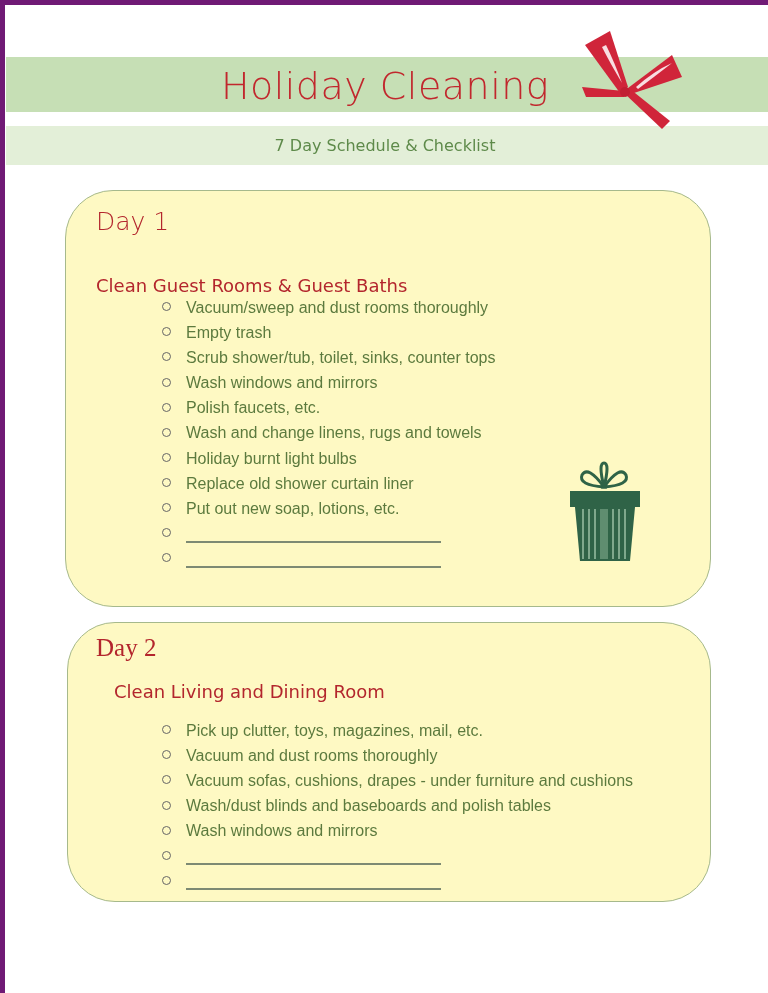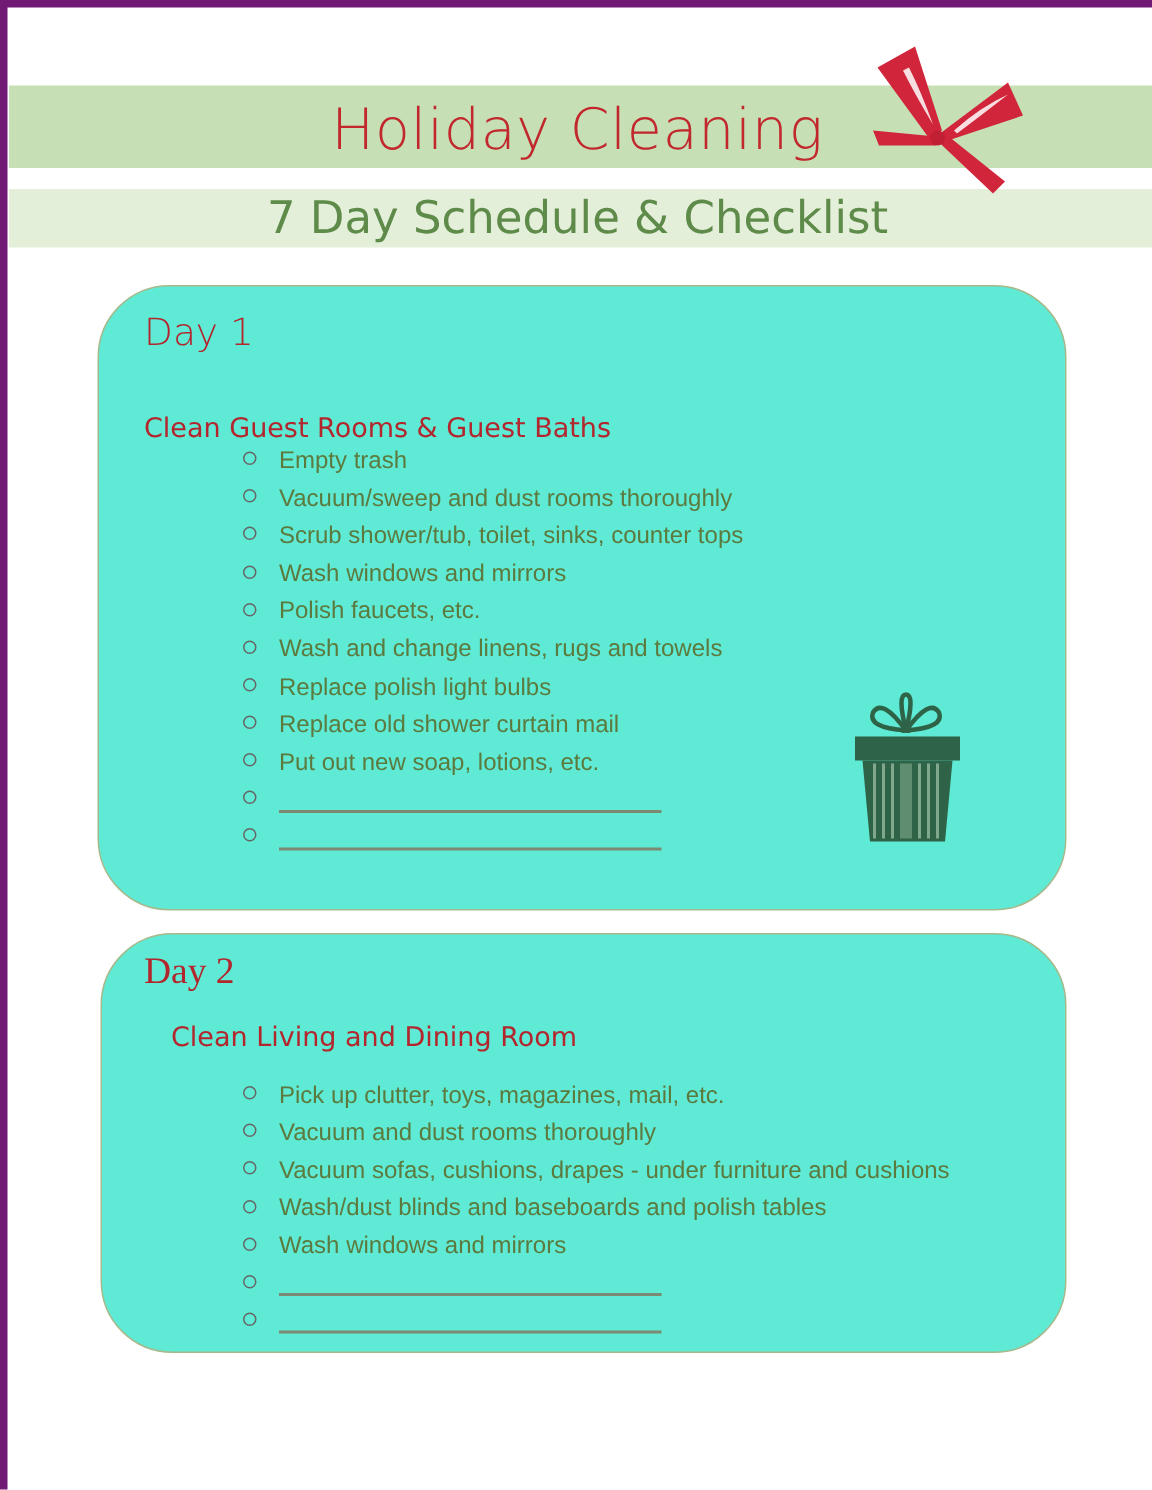--- a/index.html
+++ b/index.html
@@ -22,27 +22,27 @@
   }
   .title {
     position: absolute; left: 140px; top: 56px; width: 480px; text-align: center;
     font-family: "DejaVu Sans", sans-serif; font-weight: 200;
     font-size: 38px; color: #c1272d; letter-spacing: 0.5px;
     line-height: 50px;
   }
   .subtitle {
     position: absolute; left: 140px; top: 124px; width: 480px; text-align: center;
     font-family: "DejaVu Sans", sans-serif;
-    font-size: 30px; color: #5e8a4a; line-height: 34px;
+    font-size: 16px; color: #5e8a4a; line-height: 34px;
   }
   .bow { position: absolute; left: 575px; top: 20px; width: 115px; height: 110px; }
 
   .day-box {
     position: absolute; border: 1.5px solid #a6b98c; border-radius: 48px;
-    background: #5eead4;
+    background: #fef9c3;
   }
   #day1 { left: 60px; top: 185px; width: 644px; height: 415px; }
   #day2 { left: 62px; top: 617px; width: 642px; height: 278px; }
 
   .day-title {
     position: absolute; left: 30px; font-size: 25px; color: #b3262d;
     font-family: "DejaVu Sans", sans-serif; font-weight: 200;
   }
   .day-sub {
     position: absolute; left: 30px; font-size: 18px; color: #b3262d;
@@ -92,28 +92,28 @@
     <path d="M44 66 L2 62 L6 72 L44 72 Z" fill="#d0253a"></path>
 
     <path d="M44 68 L82 104 L90 96 L50 64 Z" fill="#d0253a"></path>
     <circle cx="45" cy="67" r="5" fill="#c11f33"></circle>
   </svg>
 
   <div class="day-box" id="day1">
     <div class="day-title">Day 1</div>
     <div class="day-sub">Clean Guest Rooms &amp; Guest Baths</div>
     <ul class="tasks">
+      <li><span class="bullet"></span><span>Vacuum/sweep and dust rooms thoroughly</span></li>
       <li><span class="bullet"></span><span>Empty trash</span></li>
-      <li><span class="bullet"></span><span>Vacuum/sweep and dust rooms thoroughly</span></li>
       <li><span class="bullet"></span><span>Scrub shower/tub, toilet, sinks, counter tops</span></li>
       <li><span class="bullet"></span><span>Wash windows and mirrors</span></li>
       <li><span class="bullet"></span><span>Polish faucets, etc.</span></li>
       <li><span class="bullet"></span><span>Wash and change linens, rugs and towels</span></li>
-      <li><span class="bullet"></span><span>Replace polish light bulbs</span></li>
-      <li><span class="bullet"></span><span>Replace old shower curtain mail</span></li>
+      <li><span class="bullet"></span><span>Holiday burnt light bulbs</span></li>
+      <li><span class="bullet"></span><span>Replace old shower curtain liner</span></li>
       <li><span class="bullet"></span><span>Put out new soap, lotions, etc.</span></li>
       <li><span class="bullet"></span><span class="blank-line"></span></li>
       <li><span class="bullet"></span><span class="blank-line"></span></li>
     </ul>
 
     <svg class="gift" viewBox="0 0 78 102">
 
       <path d="M38 26 Q22 4 16 14 Q12 24 38 26 Z" fill="none" stroke="#2f6347" stroke-width="3"></path>
       <path d="M38 26 Q54 4 60 14 Q64 24 38 26 Z" fill="none" stroke="#2f6347" stroke-width="3"></path>
       <path d="M38 26 Q32 2 38 2 Q44 2 38 26 Z" fill="none" stroke="#2f6347" stroke-width="3"></path>

